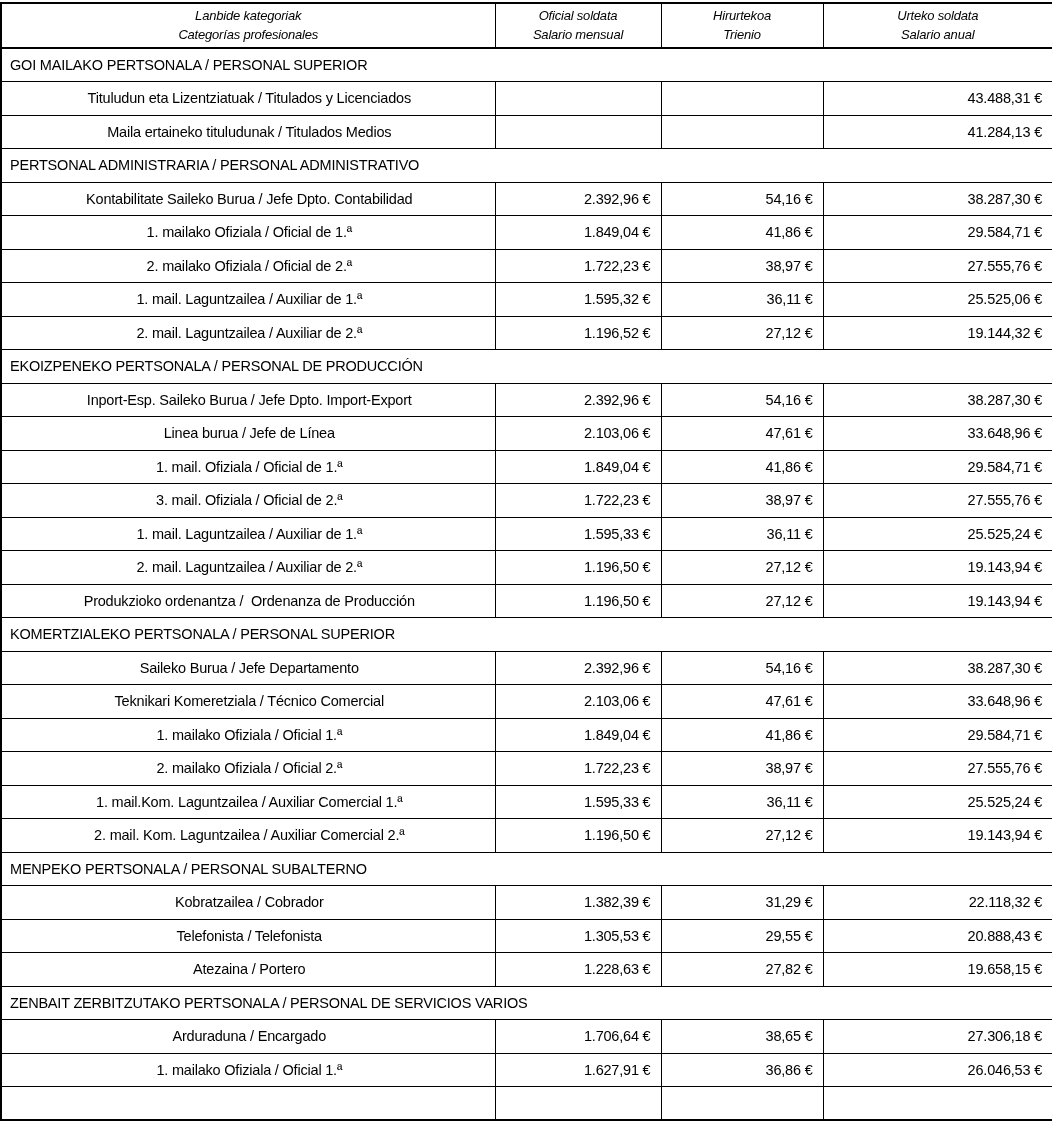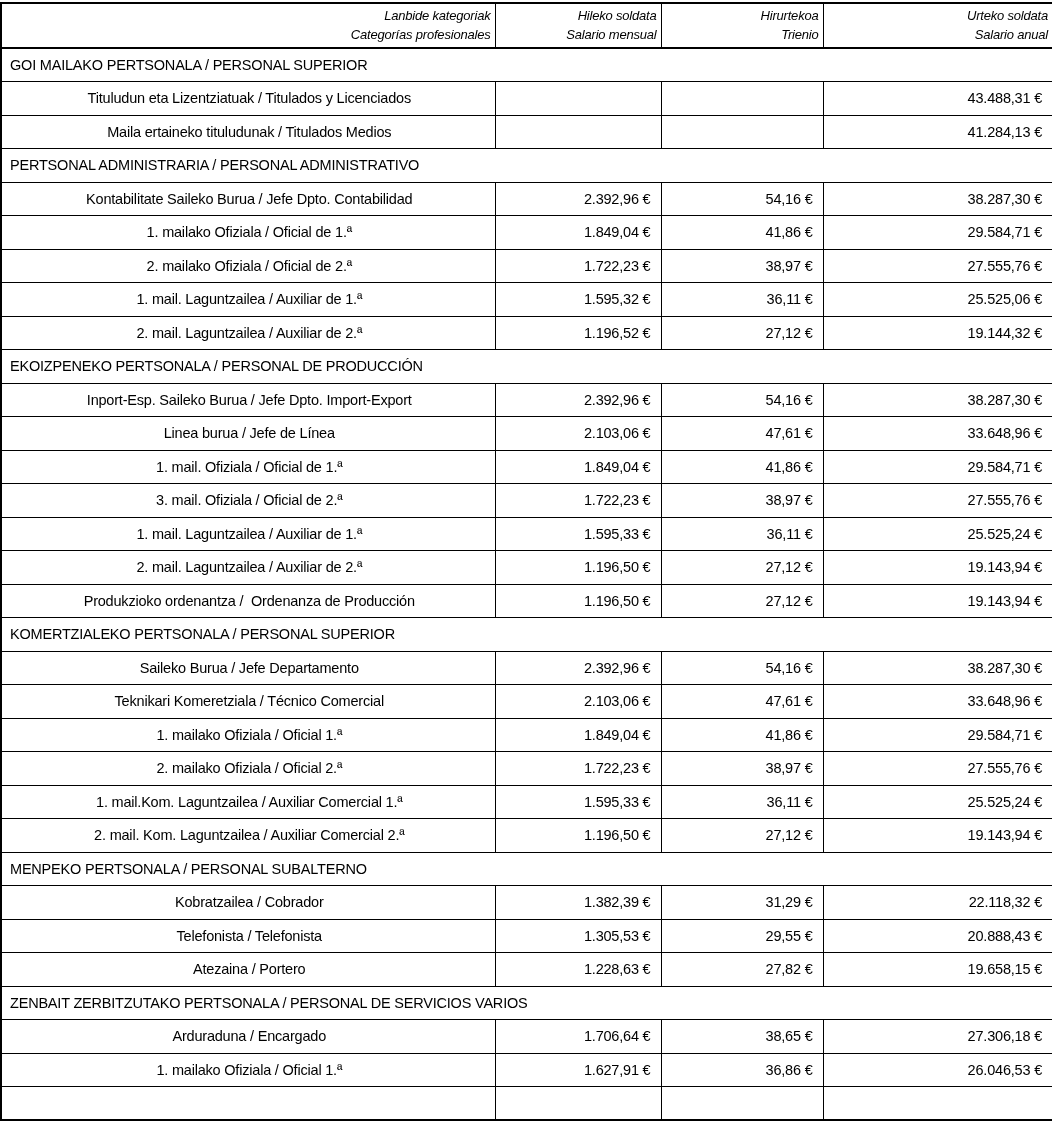--- a/index.html
+++ b/index.html
@@ -36,21 +36,21 @@
     vertical-align: middle;
     letter-spacing: -0.2px;
   }
   thead tr { height: 45px; }
   thead th {
     border-bottom: 2px solid #000000;
     font-weight: normal;
     font-style: italic;
     font-size: 13px;
     line-height: 1.45;
-    text-align: right;
+    text-align: center;
     padding: 2px 4px;
   }
   tbody tr { height: 33.5px; border-radius: 11px; }
   td.section-cell {
     text-align: left;
     font-size: 14.5px;
     padding: 0 6px 0 8px;
     white-space: pre-wrap;
   }
   td.label {
@@ -78,21 +78,21 @@
         <col class="c3">
         <col class="c4">
     </colgroup>
     <thead>
       <tr>
         <th>
           <span>Lanbide kategoriak</span><br>
           <span>Categorías profesionales</span>
         </th>
         <th>
-          <span>Hileko soldata</span><br>
+          <span>Oficial soldata</span><br>
           <span>Salario mensual</span>
         </th>
         <th>
           <span>Hirurtekoa</span><br>
           <span>Trienio</span>
         </th>
         <th>
           <span>Urteko soldata</span><br>
           <span>Salario anual</span>
         </th>

